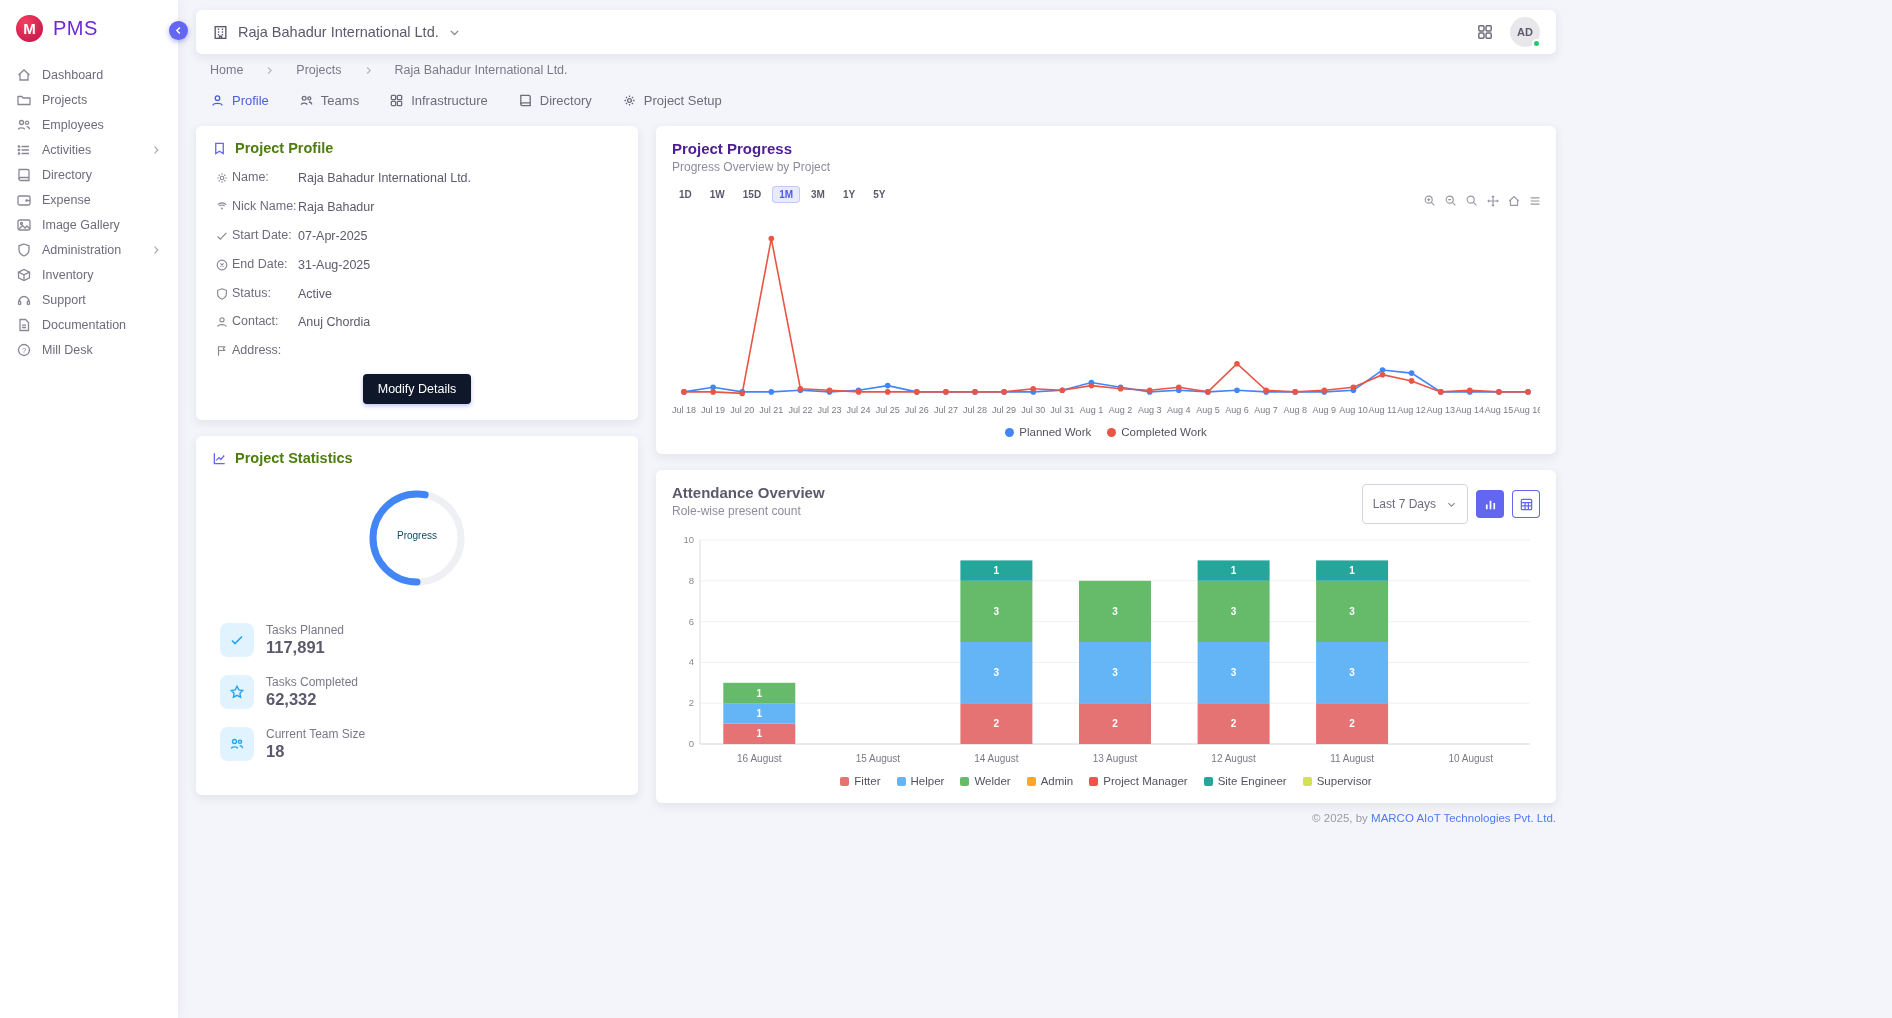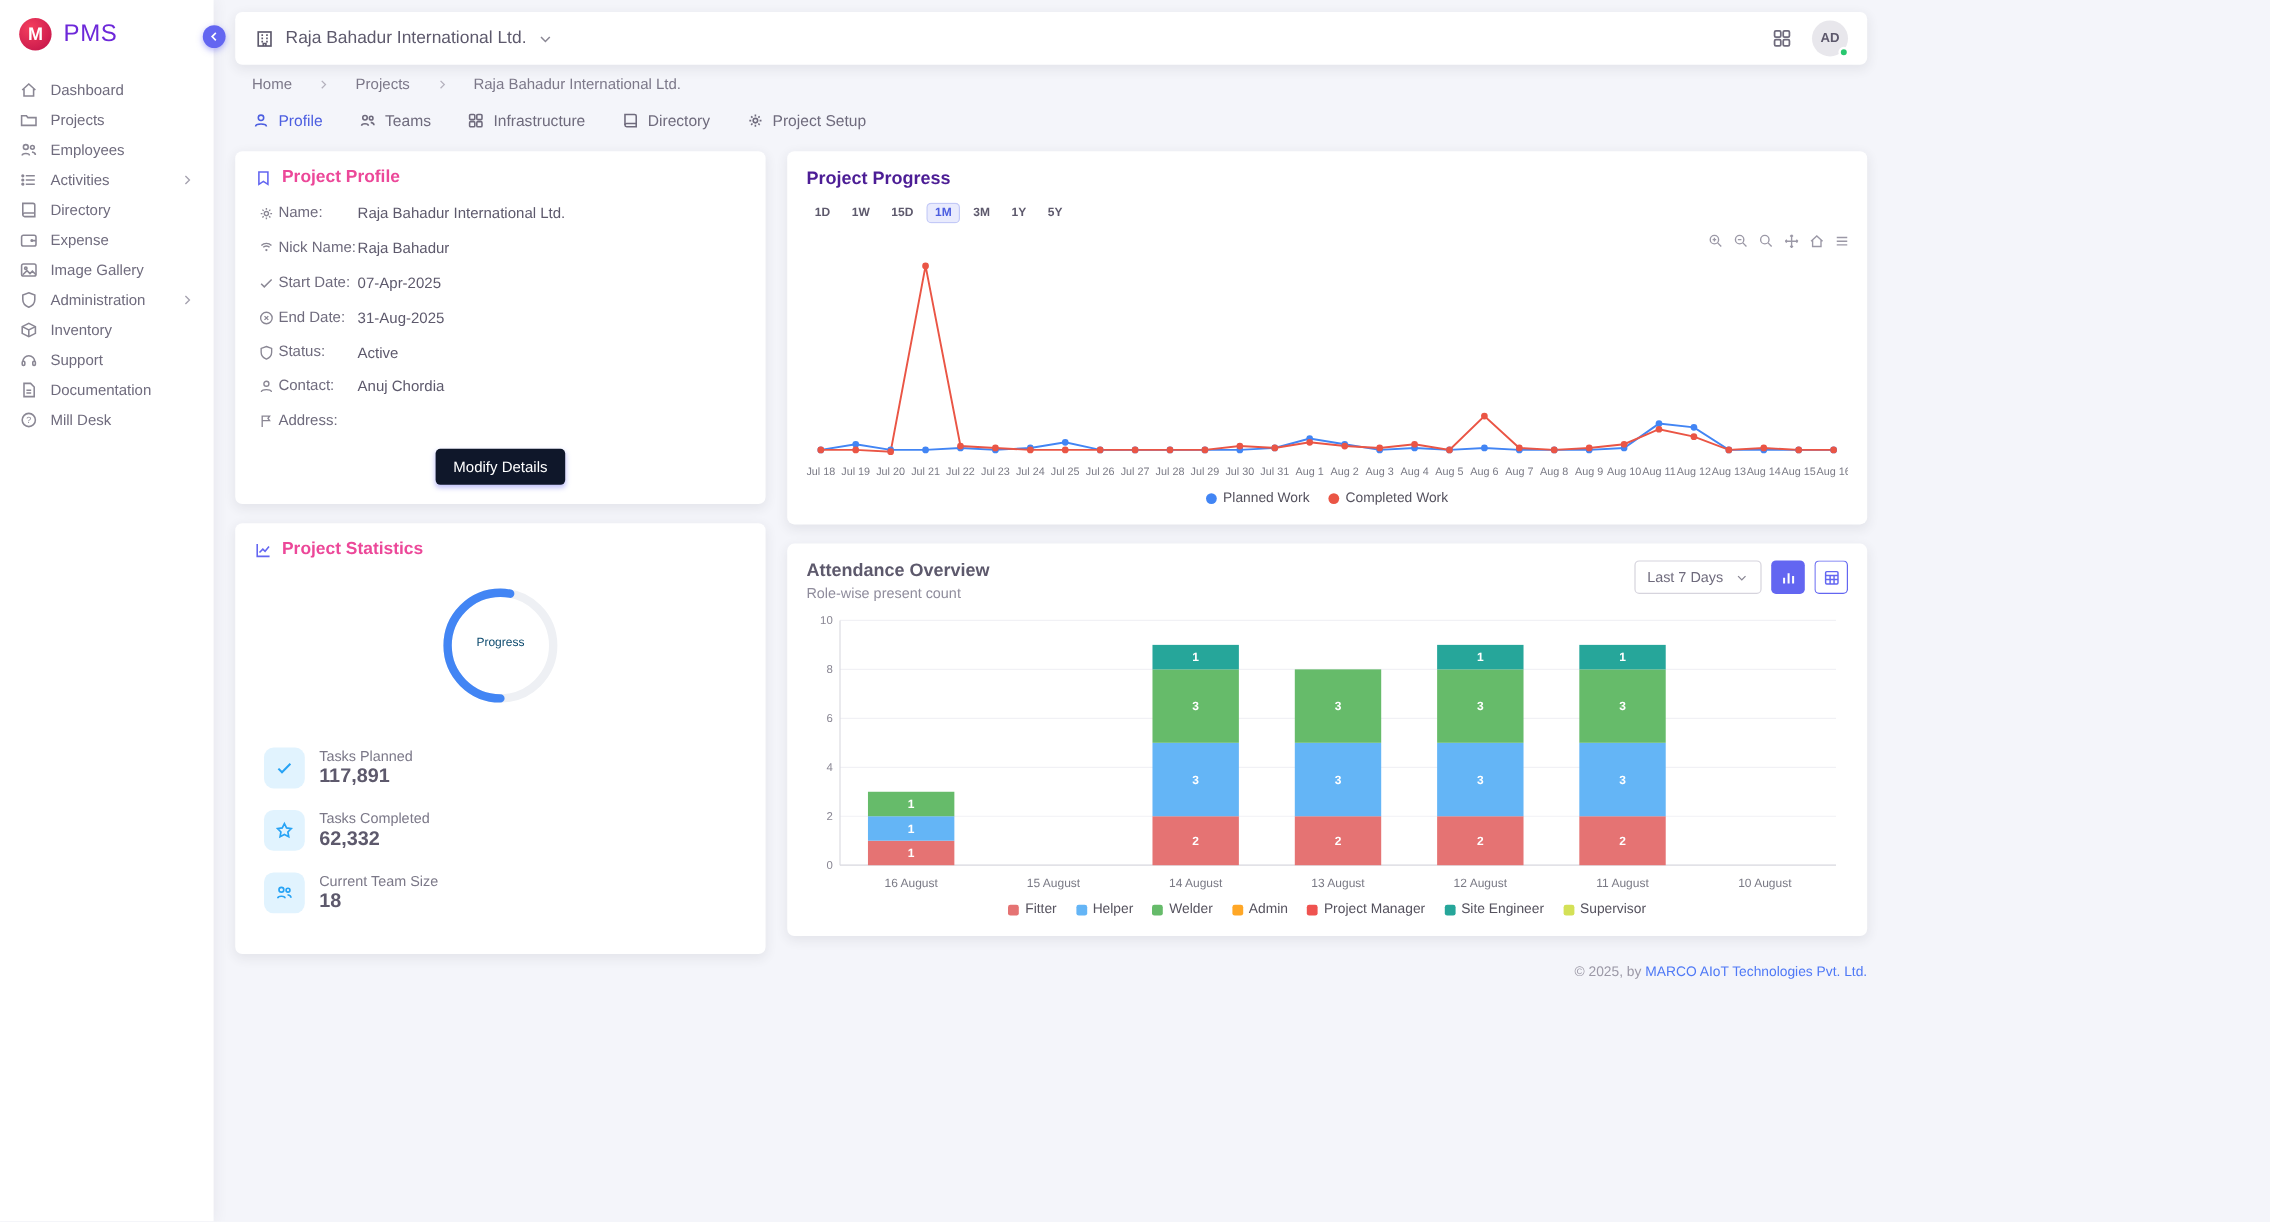--- a/index.html
+++ b/index.html
@@ -49,21 +49,21 @@
   
   .tabs { display:flex; align-items:center; gap:30px; margin-top:12px; padding-left:14px; }
   .tab { display:flex; align-items:center; gap:7px; font-size:13px; color:#6f6b7d; cursor:pointer; padding:4px 0; }
   .tab.active { color:#4c5ee0; font-weight:500; }
   
   .cols { display:flex; gap:18px; margin-top:14px; align-items:flex-start; }
   .col-left { width:442px; display:flex; flex-direction:column; gap:16px; }
   .col-right { width:900px; display:flex; flex-direction:column; gap:16px; }
   
   .card-pad { padding:14px 16px 16px; }
-  .card-title-row { display:flex; align-items:center; gap:8px; font-size:14.5px; font-weight:600; color:#ec4899; }
+  .card-title-row { display:flex; align-items:center; gap:8px; font-size:14.5px; font-weight:600; color:#4d7c0f; }
   .card-title-row .ic { color:#6366f1; }
   .fields { margin-top:14px; }
   .f-row { display:flex; margin-bottom:12px; font-size:12.5px; align-items:flex-start; }
   .f-row .ic { color:#8a8794; width:20px; margin-top:1px; }
   .f-label { width:66px; color:#6f6b7d; flex-shrink:0; }
   .f-value { color:#5d596c; line-height:1.35; }
   .btn-row { display:flex; justify-content:center; margin-top:16px; }
   .btn-primary { background:#0f172a; color:#fff; border:none; border-radius:4px; font-size:12.5px;
                  padding:8px 15px; cursor:pointer; font-family:inherit; box-shadow:0 2px 4px rgba(99,102,241,.4); }
   
@@ -85,21 +85,21 @@
   .modebar { position:absolute; right:14px; top:68px; display:flex; gap:7px; color:#9b98a6; }
   .modebar .ic { cursor:pointer; }
   .chart-box { margin-top:6px; }
   .chart-legend { display:flex; justify-content:center; gap:16px; font-size:11.5px; color:#55525e; margin-top:2px; flex-wrap:wrap; }
   .chart-legend .lg { display:inline-flex; align-items:center; gap:5px; }
   .chart-legend .dot { width:9px; height:9px; border-radius:50%; display:inline-block; }
   .chart-legend .sq { width:9px; height:9px; border-radius:2px; display:inline-block; }
   
   .att-head { display:flex; align-items:flex-start; justify-content:space-between; }
   .att-controls { display:flex; align-items:center; gap:8px; }
-  .select-box { display:flex; align-items:center; gap:10px; height:28px; border:1px solid #d6d4dd; border-radius:4px;
+  .select-box { display:flex; align-items:center; gap:10px; height:40px; border:1px solid #d6d4dd; border-radius:4px;
                 padding:0 10px; font-size:12px; color:#6f6b7d; cursor:pointer; background:#fff; }
   .tog-btn { width:28px; height:28px; border-radius:4px; display:flex; align-items:center; justify-content:center; cursor:pointer; }
   .tog-btn.on { background:#6366f1; color:#fff; }
   .tog-btn.off { background:#fff; color:#6366f1; box-shadow:inset 0 0 0 1px #6366f1; }
   
   .footer { margin-top:9px; text-align:right; font-size:11.5px; color:#9b98a6; padding-bottom:12px; }
   .footer a { color:#4f79f6; text-decoration:none; font-weight:500; cursor:pointer; }
 </style>
 </head>
 <body>
@@ -487,20 +487,21 @@
               </span>
             </div>
           </div>
         </div>
 
       </div>
       <div class="col-right">
 
         <div class="card card-pad">
           <div style="font-size:15px;font-weight:600;color:#4c1d95">Project Progress</div>
+          <div class="chart-sub">Progress Overview by Project</div>
           <div class="ranges">
             <span class="range-btn">1D</span>
             <span class="range-btn">1W</span>
             <span class="range-btn">15D</span>
             <span class="range-btn sel">1M</span>
             <span class="range-btn">3M</span>
             <span class="range-btn">1Y</span>
             <span class="range-btn">5Y</span>
           </div>
           <div class="modebar">

